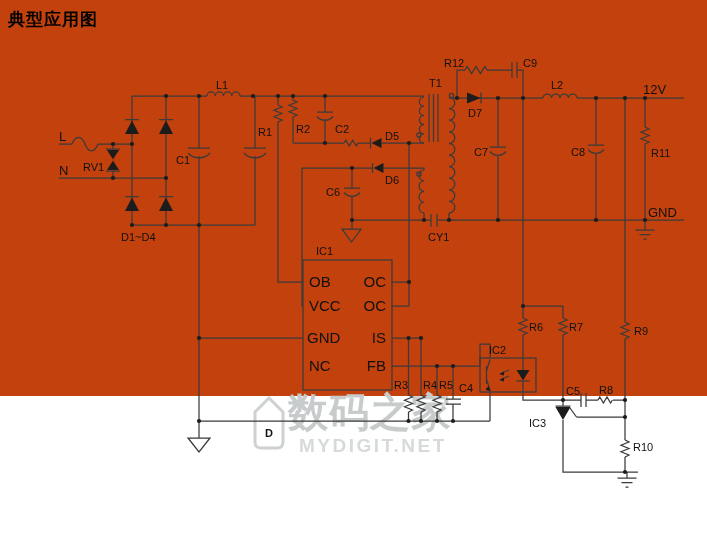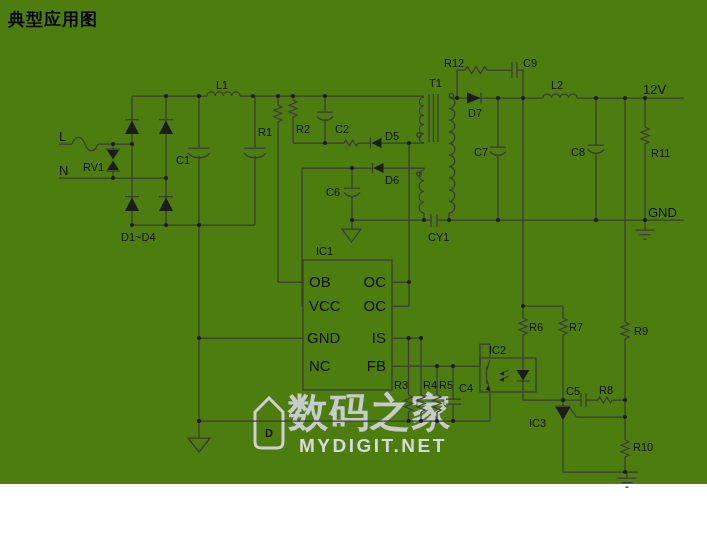--- a/index.html
+++ b/index.html
@@ -1,16 +1,16 @@
 <!DOCTYPE html>
 <html><head>
 <meta charset="utf-8">
 <style>
   html,body{margin:0;padding:0;background:#fff;width:707px;height:544px;overflow:hidden;}
-  #stage{position:relative;width:707px;height:484px;background:#4d7c0f;
+  #stage{position:relative;width:707px;height:396px;background:#c2410c;
          font-family:"Liberation Sans","DejaVu Sans",sans-serif;}
   #title{position:absolute;left:8px;top:8px;font-size:17px;font-weight:bold;color:#000;
          letter-spacing:1px;}
   #caption{position:absolute;left:312px;top:505px;font-size:14px;color:#1a1a1a;white-space:pre;}
   #watermark{position:absolute;left:250px;top:392px;width:230px;height:80px;}
   #wm-cn{position:absolute;left:38px;top:0px;font-size:40px;font-weight:bold;color:#c7cbcb;
          letter-spacing:1px;line-height:1;white-space:nowrap;}
   #wm-en{position:absolute;left:49px;top:43px;font-size:19px;font-weight:bold;color:#d7dada;
          letter-spacing:2.5px;white-space:nowrap;}
   #wm-logo{position:absolute;left:2px;top:4px;}

